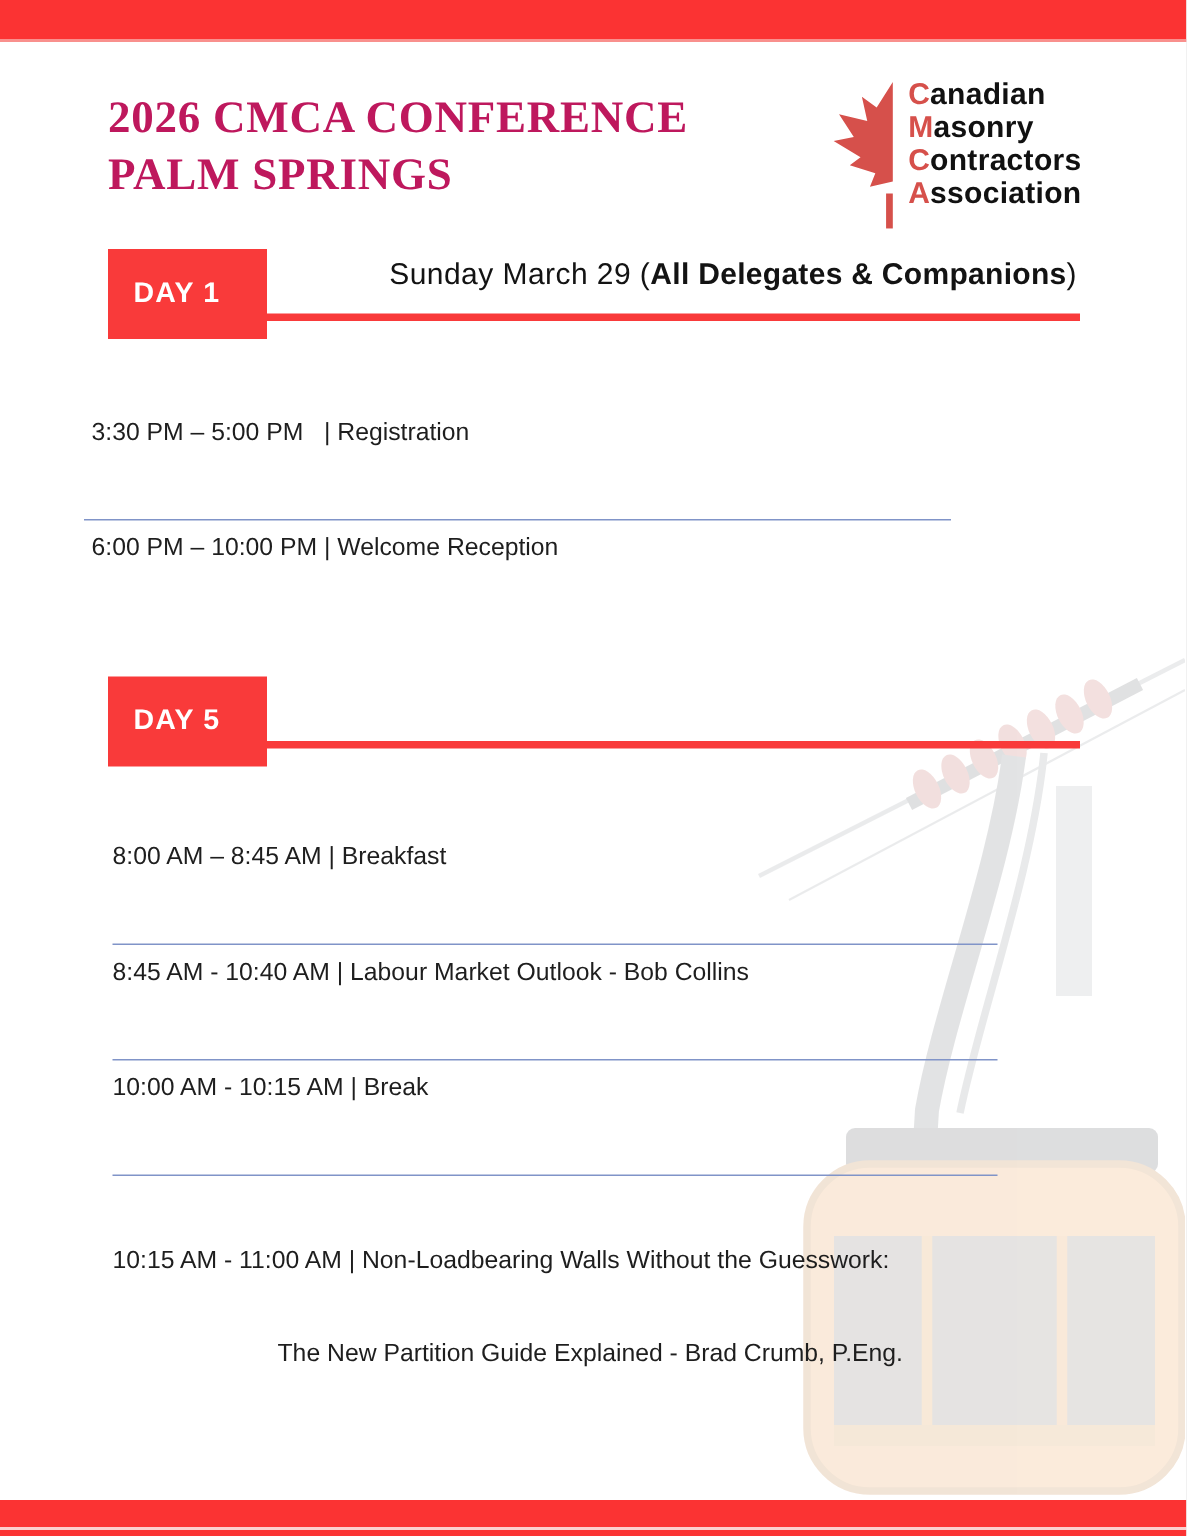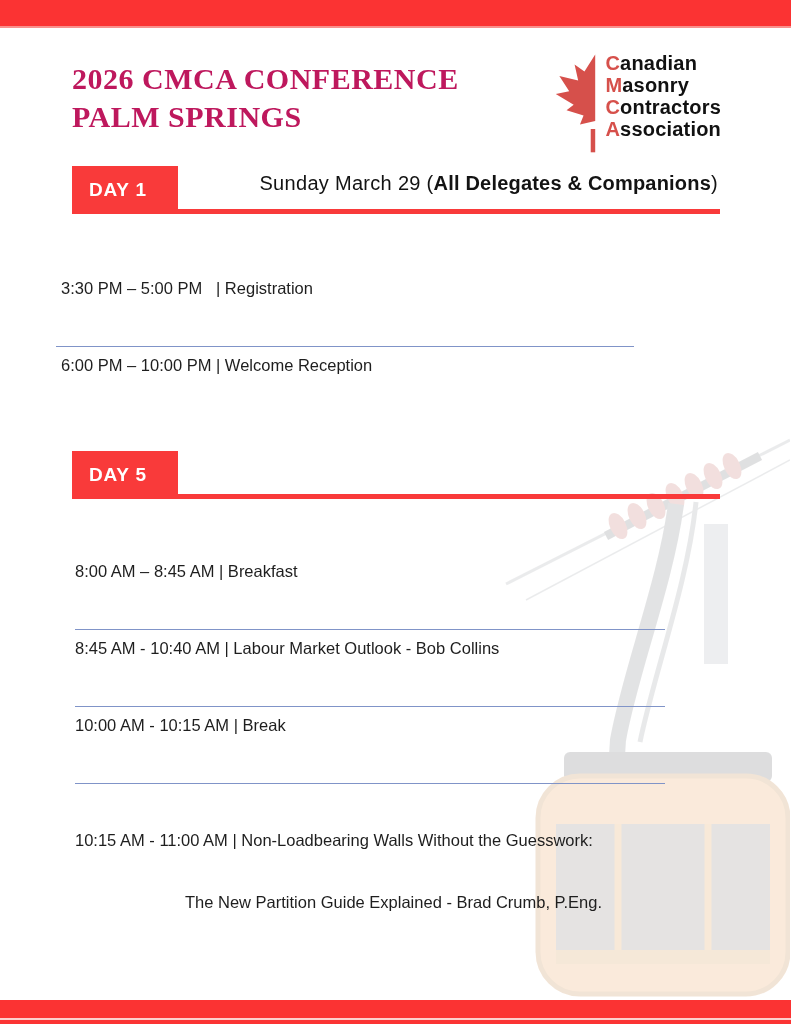--- a/index.html
+++ b/index.html
@@ -25,21 +25,21 @@
   .bg-art{position:absolute;left:468px;top:432px;width:322px;height:580px;opacity:0.17;z-index:0;pointer-events:none;}
   
   .content{position:relative;z-index:1;}
   .header{display:flex;justify-content:space-between;align-items:flex-start;margin:60px 70px 0 72px;}
   .title{font-family:"Liberation Serif",serif;font-weight:bold;font-size:30px;line-height:1.25;letter-spacing:0.5px;color:#be185d;}
   .logo{display:flex;align-items:flex-start;gap:8px;margin-top:-8px;}
   .logo-text{font-size:20px;font-weight:bold;line-height:1.1;letter-spacing:0.2px;color:#111;}
   .logo-text .init{color:var(--logo_red);}
   
   .banner{position:relative;margin-left:72px;width:648px;height:48px;}
-  .banner-box{position:absolute;left:0;top:0;width:106px;height:48px;background:var(--banner_red);color:#fff;
+  .banner-box{position:absolute;left:0;top:0;width:106px;height:60px;background:var(--banner_red);color:#fff;
     display:flex;align-items:center;padding-left:17px;font-weight:bold;font-size:19px;letter-spacing:0.8px;}
   .banner-line{position:absolute;left:106px;right:0;bottom:0;height:5px;background:var(--banner_red);}
   .banner-heading{position:absolute;right:2px;top:6px;font-size:20px;letter-spacing:0.3px;color:#131313;}
   .banner-heading b{letter-spacing:0.2px;}
   
   .rows{margin-left:75px;width:590px;font-size:16.5px;white-space:pre-wrap;}
   .rows.indented{margin-left:56px;width:578px;}
   .row{padding:9px 0 10px 0;}
   .row + .row{border-top:1px solid var(--divider_blue);}
   .rows.indented .row{padding-left:5px;}

